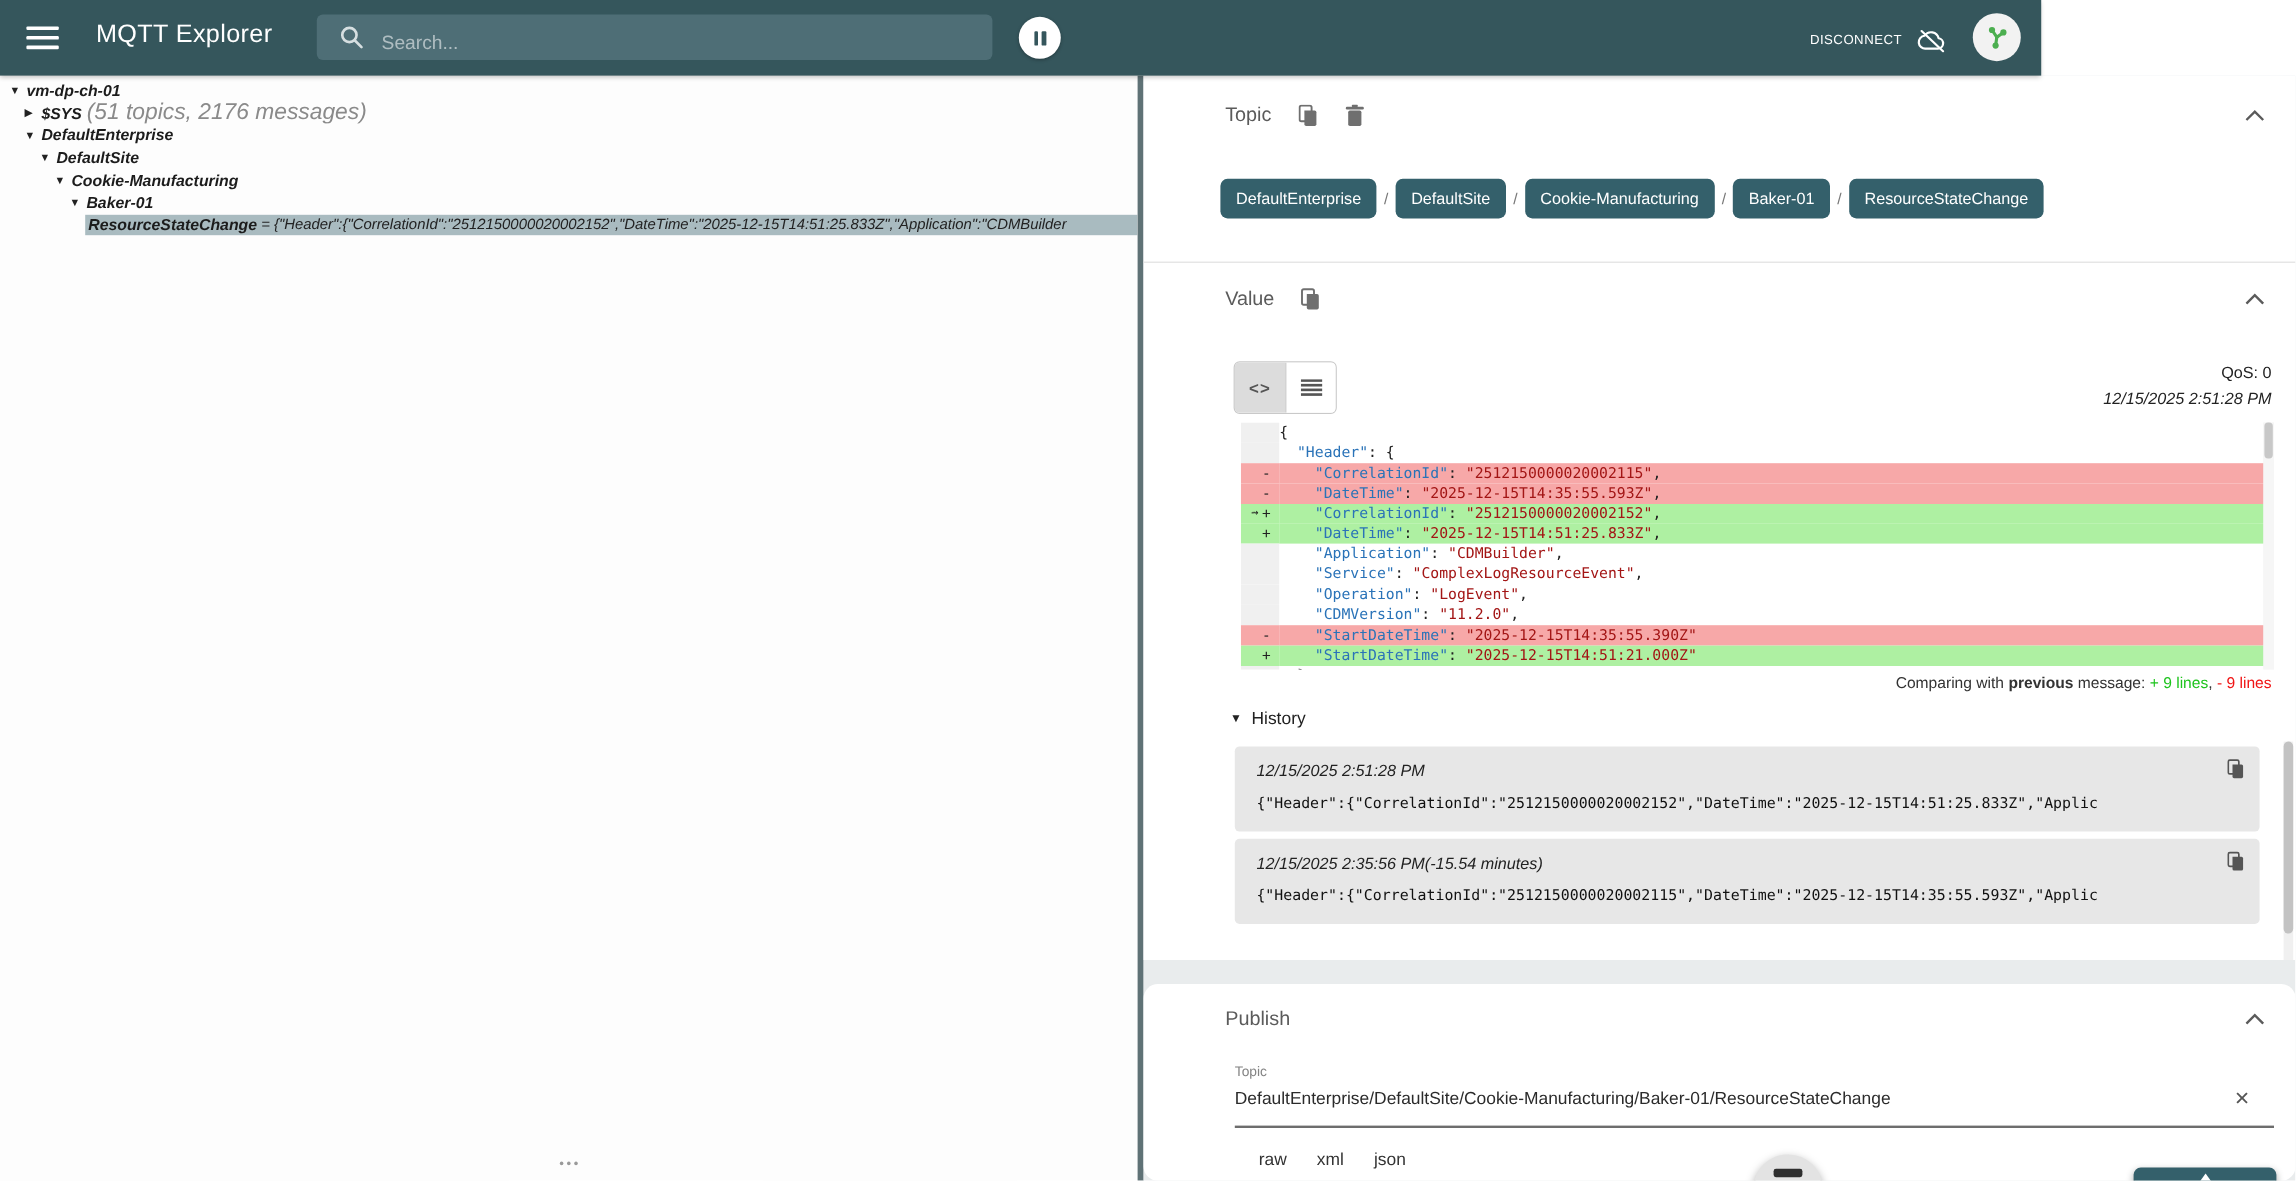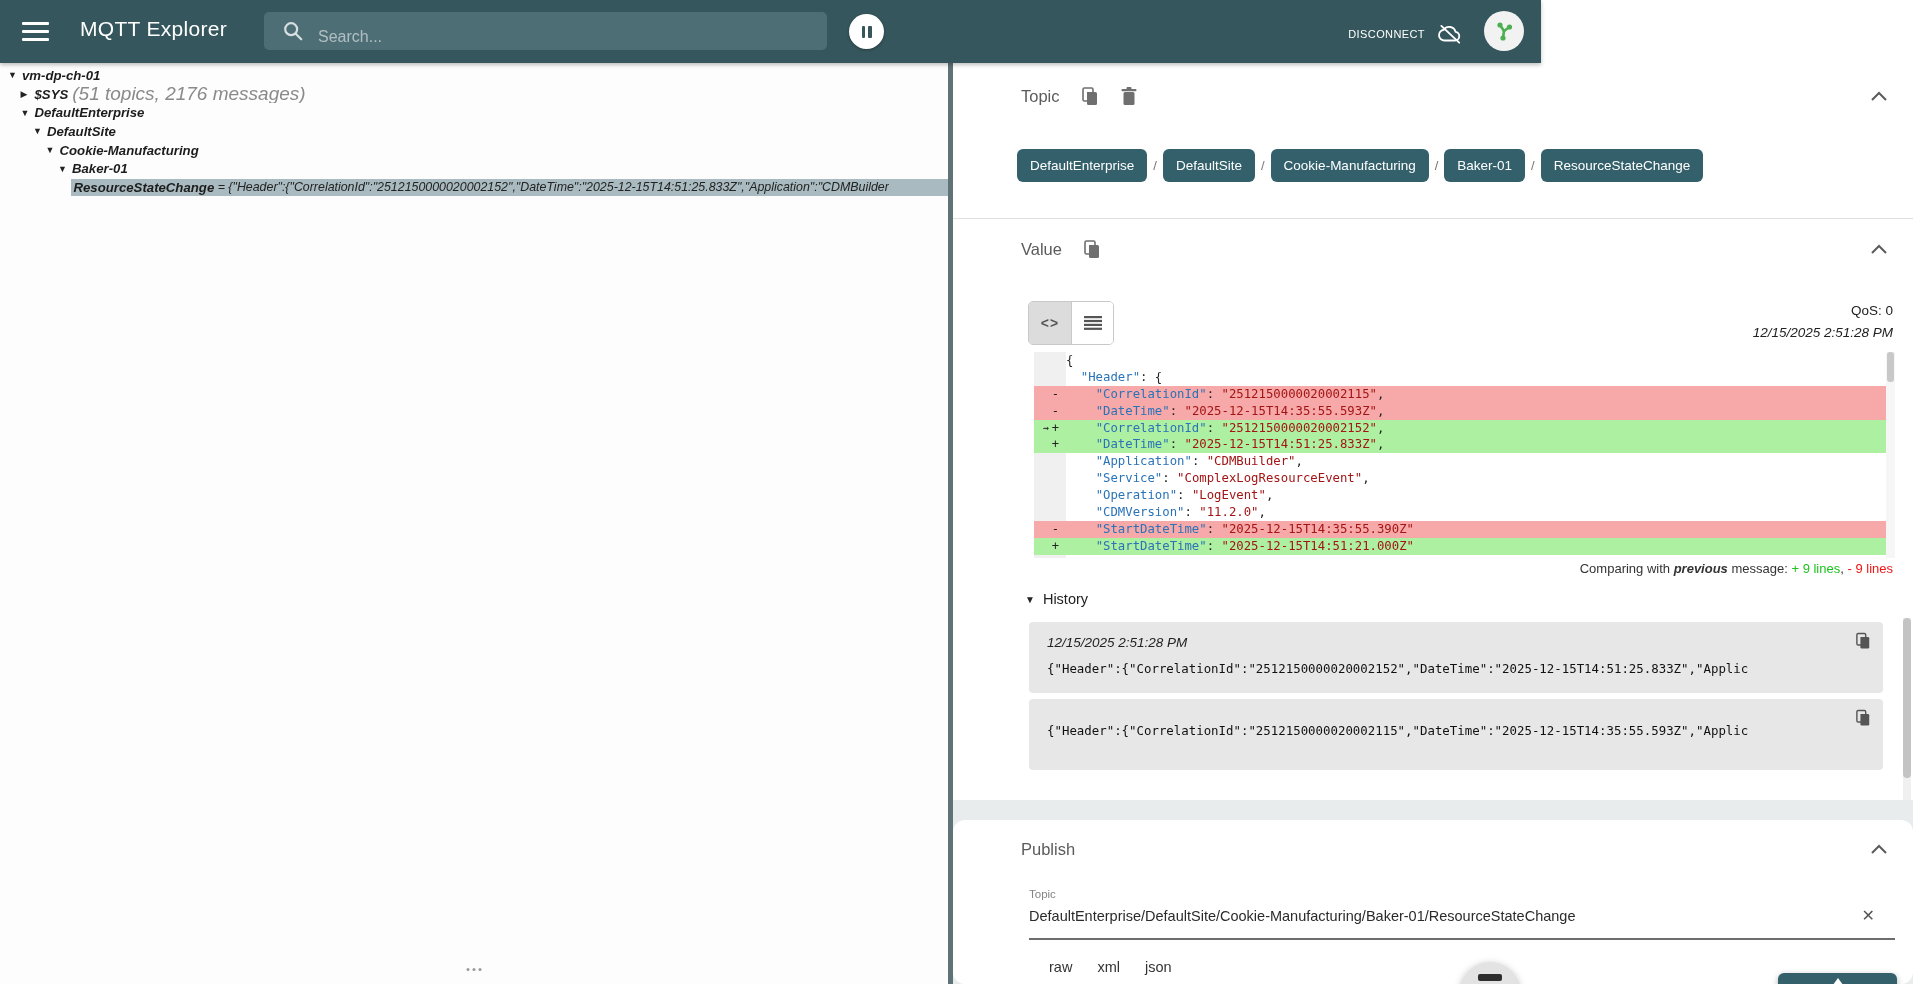--- a/index.html
+++ b/index.html
@@ -1,21 +1,21 @@
 <!DOCTYPE html>
 <html style="--c-appbar: #35565c; --c-search: #4e6e76; --c-chip: #34606b; --c-selection: #a9bbc0; --c-diff-del: #f7a8a8; --c-diff-add: #aef0a2; --c-code-key: #2a73b8; --c-code-str: #a31515; --c-added: #1ec41e; --c-removed: #f01414; --c-gutter: #f0f0f0; --c-card: #e7e7e7; --c-avatar-green: #4caf50;"><head>
 <meta charset="utf-8">
 <style>
   * { margin:0; padding:0; box-sizing:border-box; }
   html,body { width:1913px; height:984px; overflow:hidden; background:#fff;
               font-family:"Liberation Sans", sans-serif; }
   #stage { position:relative; width:1913px; height:984px; background:#fff; overflow:hidden; }
 
   
-  #appbar { position:absolute; left:0; top:0; width:1541px; height:63px;
+  #appbar { position:absolute; left:0; top:0; width:1701px; height:63px;
             background:var(--c-appbar,#35565c); box-shadow:0 2px 4px rgba(0,0,0,.25); z-index:20; }
   #hamburger { position:absolute; left:22px; top:22px; width:27px; height:19px; cursor:pointer; }
   #hamburger span { display:block; height:3px; background:#fff; border-radius:1px; margin-bottom:5px; }
   #app-title { position:absolute; left:80px; top:17px; color:#fff; font-size:21px; font-weight:500; letter-spacing:.3px; }
   #searchbox { position:absolute; left:264px; top:12px; width:563px; height:38px;
                background:var(--c-search,#4e6e76); border-radius:5px; display:flex; align-items:center; }
   #searchbox svg { margin-left:18px; flex:0 0 auto; }
   #search-input { flex:1; background:transparent; border:none; outline:none; color:#e8eeef;
                   font-size:16px; margin-left:14px; font-family:"Liberation Sans",sans-serif;margin-top:11px; }
   #search-input::placeholder { color:rgba(255,255,255,.55); }
@@ -82,21 +82,21 @@
   .diff-line.del .diff-gutter, .diff-line.del .diff-code { background:var(--c-diff-del,#f7a8a8); }
   .diff-line.add .diff-gutter, .diff-line.add .diff-code { background:var(--c-diff-add,#aef0a2); }
   .tok-key { color:var(--c-code-key,#2a73b8); }
   .tok-str { color:var(--c-code-str,#a31515); }
   .tok-pun { color:#222; }
   .squig { font-size:10px; }
   #diff-scroll { position:absolute; right:18px; top:289px; width:9px; height:206px; background:#f6f6f6; }
   #diff-scroll i { position:absolute; top:0; left:1px; width:7px; height:30px; background:#c8c8c8; border-radius:3px; }
 
   #compare-note { position:absolute; right:20px; top:498px; font-size:13px; color:#333; }
-  #compare-note b { font-weight:bold;font-style:italic; }
+  #compare-note b { font-weight:bold; }
   .cmp-add { color:var(--c-added,#1ec41e); }
   .cmp-del { color:var(--c-removed,#f01414); }
 
   
   #history-header { position:absolute; left:72px; top:528px; font-size:14.5px; color:#222;
                     display:flex; align-items:center; gap:8px; cursor:pointer; }
   #history-header .tri { font-size:10px; }
   .hist-card { position:absolute; left:76px; right:30px; height:71px; background:var(--c-card,#e7e7e7);
                border-radius:4px; padding:13px 18px; }
   #hist-0 { top:559px; } #hist-1 { top:636px; }
@@ -318,20 +318,21 @@
             <div class="hist-time">12/15/2025 2:51:28 PM</div>
             <div class="hist-payload">{"Header":{"CorrelationId":"2512150000020002152","DateTime":"2025-12-15T14:51:25.833Z","Applic</div>
             <div class="hist-copy">
               <svg width="15" height="18" viewBox="0 0 17 19">
                 <rect x="1" y="1" width="10" height="13" rx="1.5" fill="none" stroke="#555" stroke-width="1.6"></rect>
                 <path d="M5 5 h8.5 a1.5 1.5 0 0 1 1.5 1.5 V16.5 A1.5 1.5 0 0 1 13.5 18 H6.5 A1.5 1.5 0 0 1 5 16.5 z" fill="#555"></path>
               </svg>
             </div>
           </div>
           <div class="hist-card" id="hist-1">
+            <div class="hist-time">12/15/2025 2:35:56 PM(-15.54 minutes)</div>
             <div class="hist-payload">{"Header":{"CorrelationId":"2512150000020002115","DateTime":"2025-12-15T14:35:55.593Z","Applic</div>
             <div class="hist-copy">
               <svg width="15" height="18" viewBox="0 0 17 19">
                 <rect x="1" y="1" width="10" height="13" rx="1.5" fill="none" stroke="#555" stroke-width="1.6"></rect>
                 <path d="M5 5 h8.5 a1.5 1.5 0 0 1 1.5 1.5 V16.5 A1.5 1.5 0 0 1 13.5 18 H6.5 A1.5 1.5 0 0 1 5 16.5 z" fill="#555"></path>
               </svg>
             </div>
           </div>
         </div>
       <div id="right-scroll">

